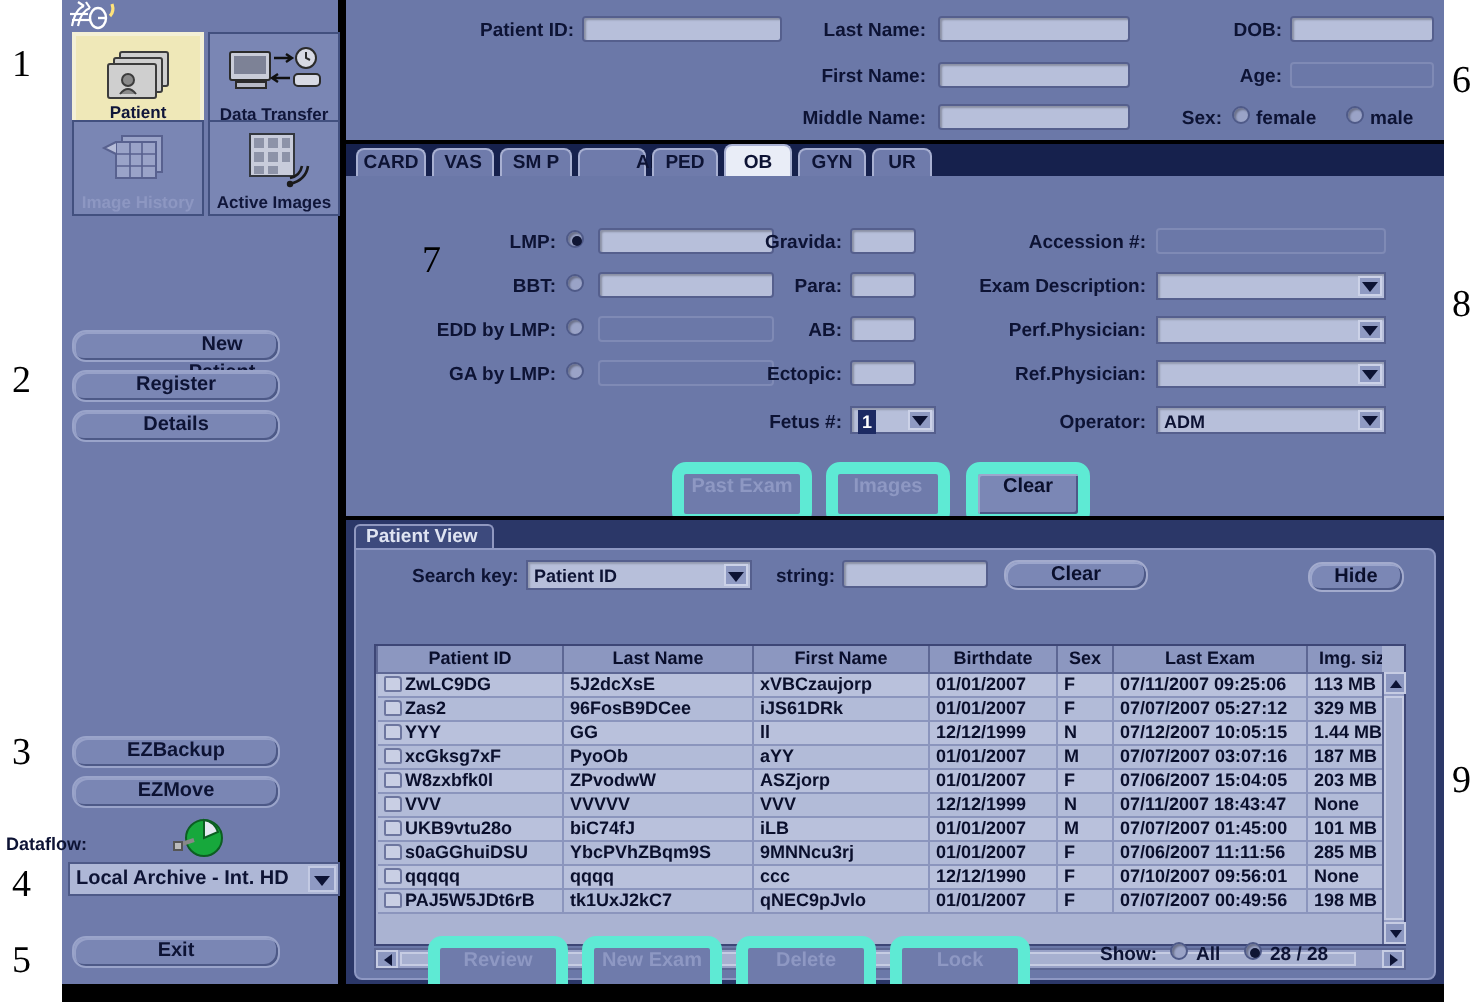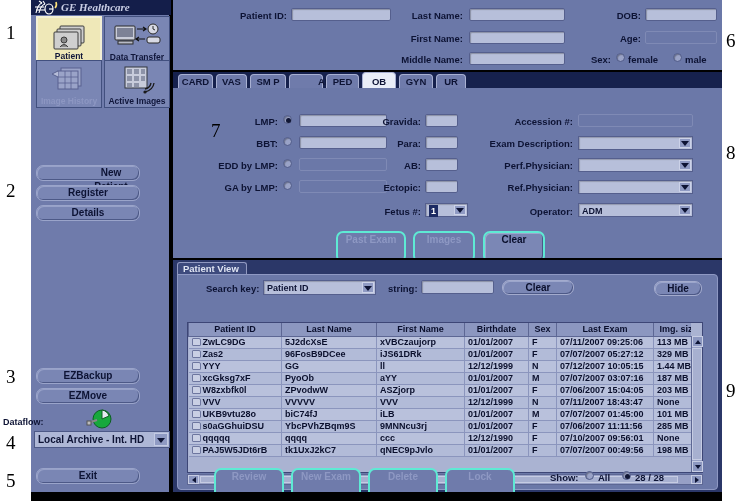--- a/index.html
+++ b/index.html
@@ -168,21 +168,21 @@
   .selbox .arrow {
     position: absolute; right: 1px; top: 1px; bottom: 1px; width: 12px;
     background: #8f9ac3; border: 1px solid #ccd2e8;
   }
   .selbox .txt {
     position: absolute; left: 3px; top: 0; line-height: 12px;
     font-size: 9px; font-weight: bold; color: #0d1334;
   }
   .abtn {
     position: absolute; height: 32px;
-    border: 2px solid #5eead4; border-radius: 7px;
+    border: 6px solid #5eead4; border-radius: 7px;
     background: #6f7bab;
     font-size: 10px; font-weight: bold;
     line-height: 14px; text-align: center;
     color: #8e98c3;
   }
   .abtn.enabled { color: #0a0f2c; background: #7b87b5;
     box-shadow: inset 1px 1px 0 #9ca6cc, inset -1px -1px 0 #4d5987; }
 
   
   #pview {
@@ -291,23 +291,20 @@
 </style>
 </head>
 <body>
 
 <div id="root">
 
   <div id="leftedge"></div>
   <div id="rightedge"></div>
 
   <div id="sidebar"></div>
-  <div id="logobar">
-    <span>GE Healthcare</span>
-  </div>
   <svg id="ge-mark" viewBox="0 0 28 16">
     <g stroke="#ffffff" stroke-width="1.1" fill="none">
       <path d="M3 13 C4 8 6 4 9 3"></path>
       <path d="M6 13 C7 8 9 5 12 4"></path>
       <path d="M2 7 L11 7"></path>
         <path d="M3 10 L12 10"></path>
       <path d="M9 3 L6 1"></path>
         <path d="M12 4 L10 1"></path>
     </g>
     <ellipse cx="16" cy="9" rx="4" ry="5" fill="none" stroke="#ffffff" stroke-width="1.2"></ellipse>

